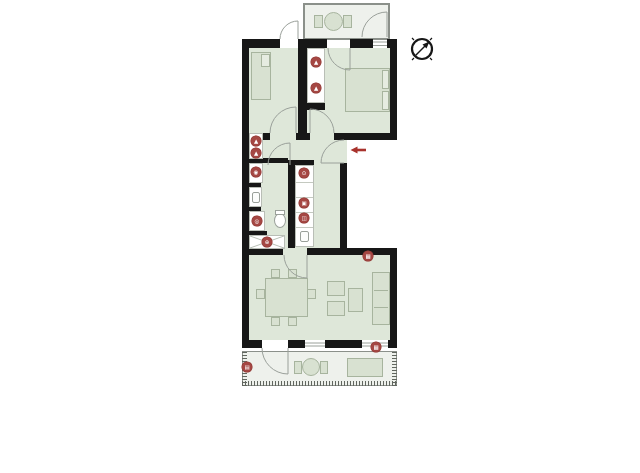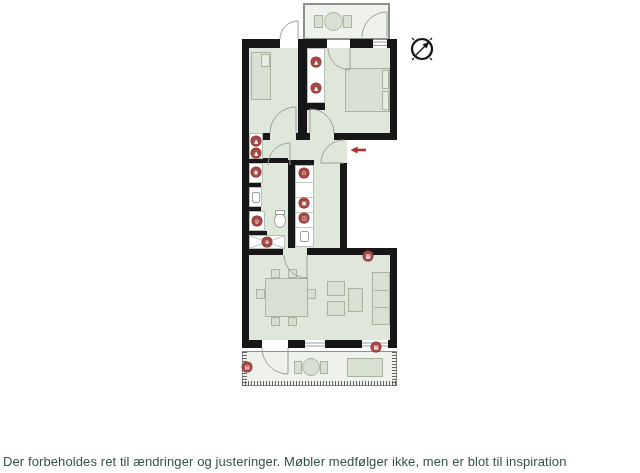--- a/index.html
+++ b/index.html
@@ -165,14 +165,13 @@
     <div class="mk" style="left:257px;top:221px;">◎</div>
     <div class="mk" style="left:267px;top:242px;">⊕</div>
     <div class="mk" style="left:304px;top:173px;">⊙</div>
     <div class="mk" style="left:304px;top:203px;">▣</div>
     <div class="mk" style="left:304px;top:218px;">◫</div>
     <div class="mk" style="left:368px;top:256px;">▦</div>
     <div class="mk" style="left:376px;top:347px;">▦</div>
     <div class="mk" style="left:247px;top:367px;">▤</div>
   </div>
 
-  <div id="disclaimer">Der forbeholdes ret til ændringer og justeringer. Møbler medfølger ikke, men er blot til inspiration</div>
 </div>
 
 </body></html>

